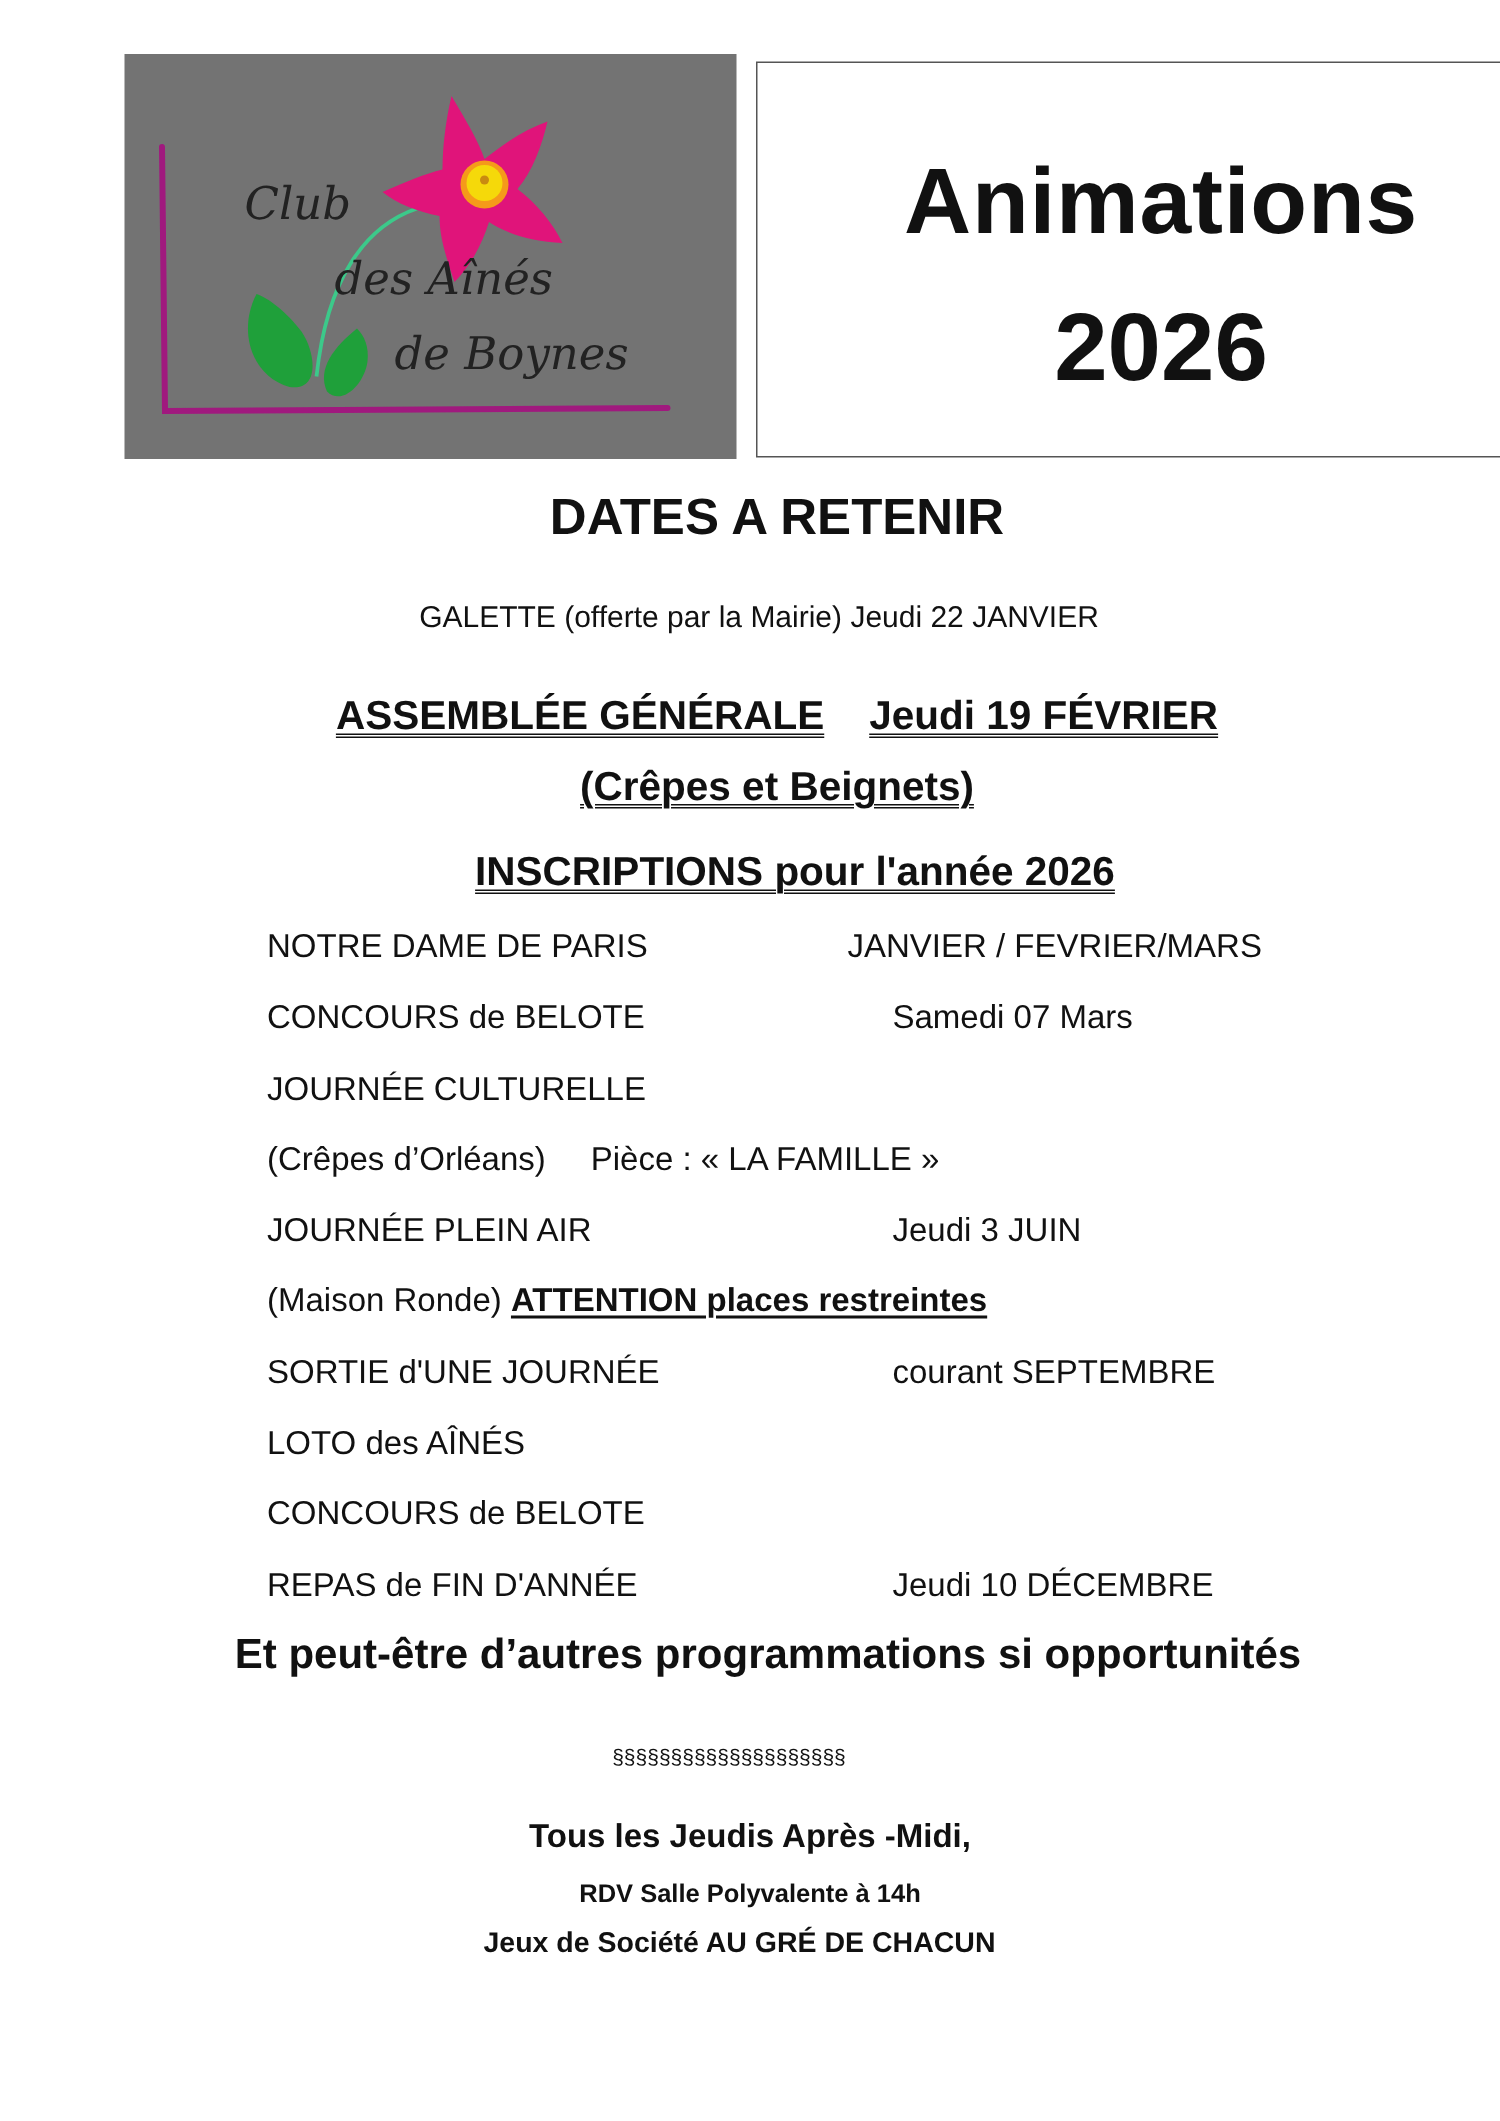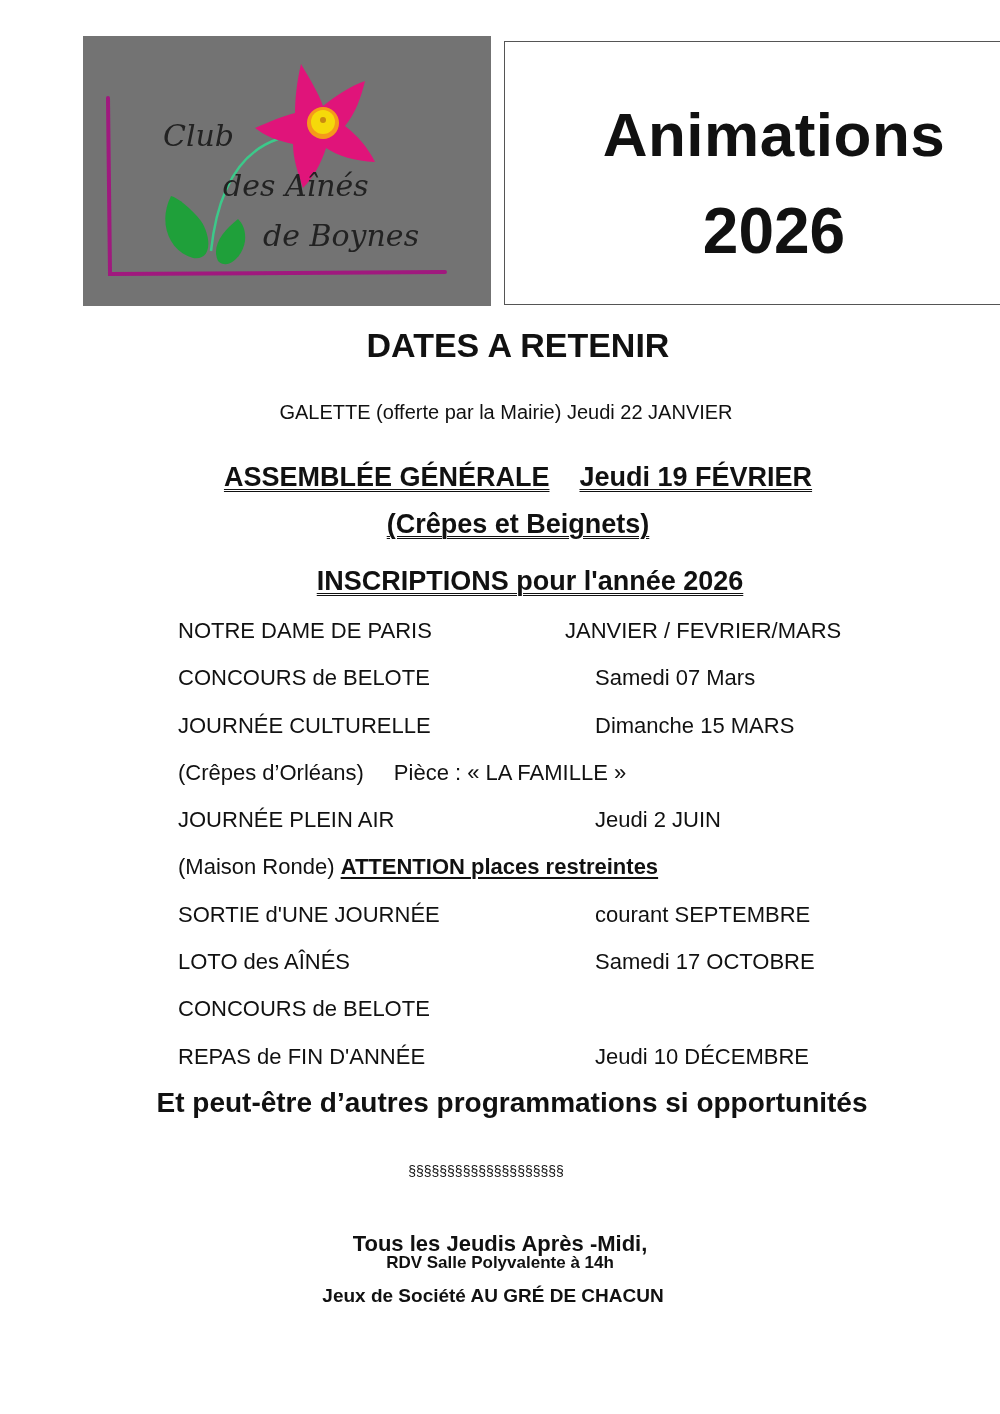--- a/index.html
+++ b/index.html
@@ -142,21 +142,20 @@
       top: 1163px;
       font-size: 14px;
       left: -14px;
       letter-spacing: 0px;
     }
     .thursday {
       top: 1211px;
       font-size: 22px;
       font-weight: bold;
       left: 0;
-      margin-top: 20px;
     }
     .rdv {
       top: 1253px;
       font-size: 17px;
       font-weight: bold;
       left: 0;
     }
     .jeux {
       top: 1285px;
       font-size: 19px;
@@ -219,43 +218,41 @@
   <div class="event-row">
     <span class="name">NOTRE DAME DE PARIS</span>
     <span class="date shift">JANVIER / FEVRIER/MARS</span>
   </div>
   <div class="event-row">
     <span class="name">CONCOURS de BELOTE</span>
     <span class="date">Samedi 07 Mars</span>
   </div>
   <div class="event-row">
     <span class="name">JOURNÉE CULTURELLE</span>
-    <span class="date">Dimanche 15 MARS</span>
   </div>
   <div class="event-row">
     <span class="note-inline">
       <span>(Crêpes d’Orléans)</span><span class="sp"></span><span>Pièce : « LA FAMILLE »</span>
     </span>
   </div>
   <div class="event-row">
     <span class="name">JOURNÉE PLEIN AIR</span>
-    <span class="date">Jeudi 2 JUIN</span>
+    <span class="date">Jeudi 3 JUIN</span>
   </div>
   <div class="event-row">
     <span class="note-inline">
       <span>(Maison Ronde)</span> <span class="bold-u">ATTENTION places restreintes</span>
     </span>
   </div>
   <div class="event-row">
     <span class="name">SORTIE d'UNE JOURNÉE</span>
     <span class="date">courant SEPTEMBRE</span>
   </div>
   <div class="event-row">
     <span class="name">LOTO des AÎNÉS</span>
-    <span class="date">Samedi 17 OCTOBRE</span>
   </div>
   <div class="event-row">
     <span class="name">CONCOURS de BELOTE</span>
   </div>
   <div class="event-row">
     <span class="name">REPAS de FIN D'ANNÉE</span>
     <span class="date">Jeudi 10 DÉCEMBRE</span>
   </div>
 </div>
 

